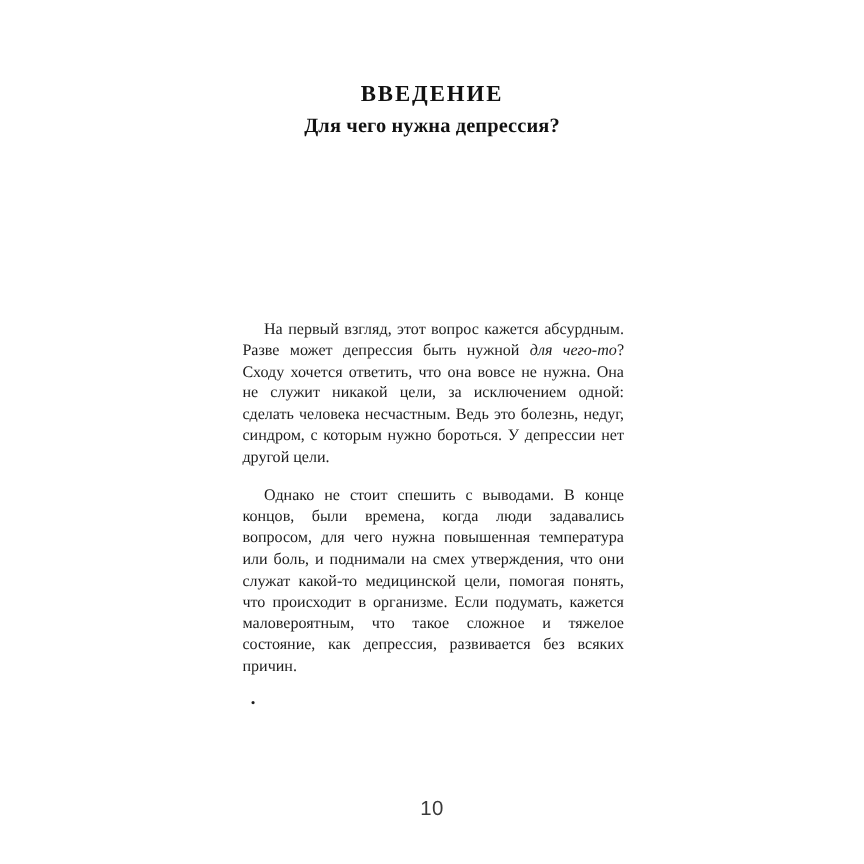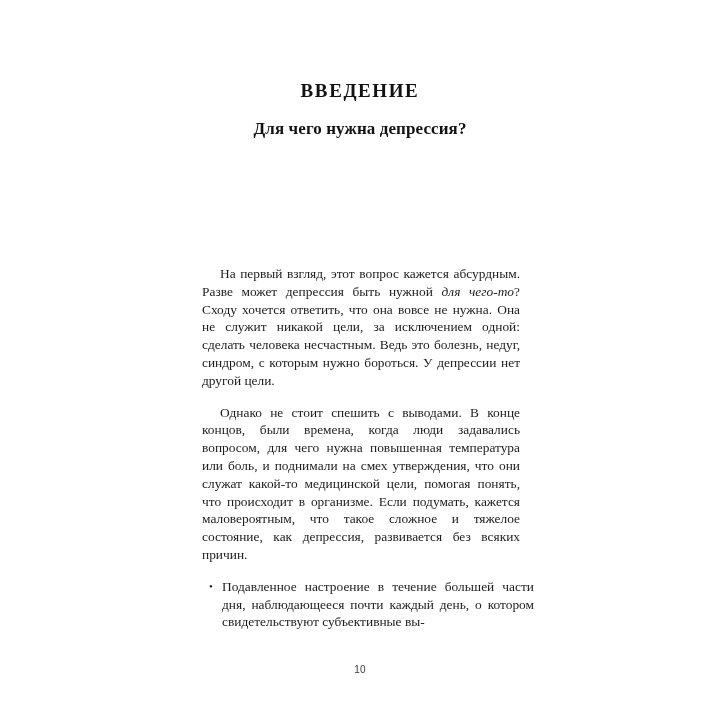--- a/index.html
+++ b/index.html
@@ -30,21 +30,21 @@
     width: 720px;
     text-align: center;
   }
   .chapter-title {
     font-family: "Liberation Serif", "DejaVu Serif", serif;
     font-weight: bold;
     font-size: 19px;
     letter-spacing: 1.6px;
     line-height: 22px;
     color: #121212;
-    margin: 16px;
+    margin: 4px;
   }
   .chapter-subtitle {
     font-family: "Liberation Serif", "DejaVu Serif", serif;
     font-weight: bold;
     font-size: 17px;
     letter-spacing: 0.1px;
     line-height: 22px;
     color: #121212;
     margin: 2px 0 0 0;
   }
@@ -93,21 +93,21 @@
   }
 
   
   .folio {
     position: absolute;
     left: 0;
     top: 664px;
     width: 720px;
     text-align: center;
     font-family: "Liberation Sans", "DejaVu Sans", sans-serif;
-    font-size: 10px;
+    font-size: 17px;
     color: #3a3a3a;
     letter-spacing: 0.3px;
   }
 </style>
 </head>
 <body>
 
 <div class="page">
 
   <div class="heading">
@@ -122,21 +122,20 @@
     </p>
 
     <p class="para">
       <span>Однако не стоит спешить с выводами. В конце концов, были времена, когда люди задавались вопросом, для чего нужна повышенная температура или боль, и поднимали на смех утверждения, что они служат какой-то медицинской цели, помогая понять, что происходит в организме. Если подумать, кажется маловероятным, что такое сложное и тяжелое состояние, как депрессия, развивается без всяких причин.</span>
     </p>
 
 
     <ul class="bullet-list">
       <li class="bullet-item">
         <span class="bullet-glyph">•</span>
-        <span>Подавленное настроение в течение большей части дня, наблюдающееся почти каждый день, о котором свидетельствуют субъективные вы-</span>
       </li>
     </ul>
 
   </div>
 
   <div class="folio">10</div>
 
 </div>
 
 </body></html>

